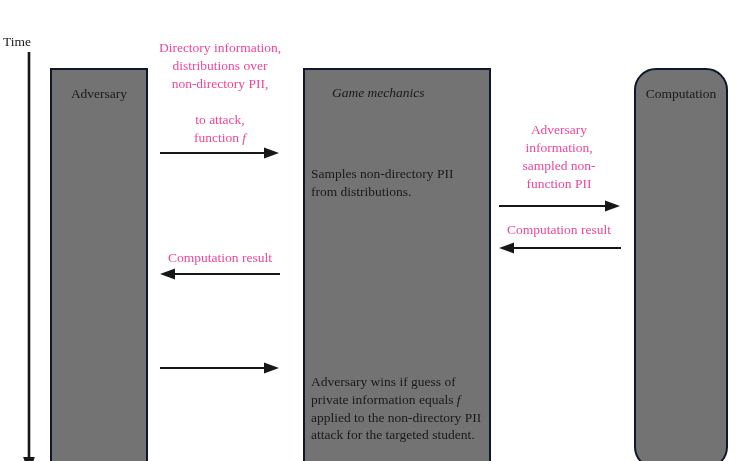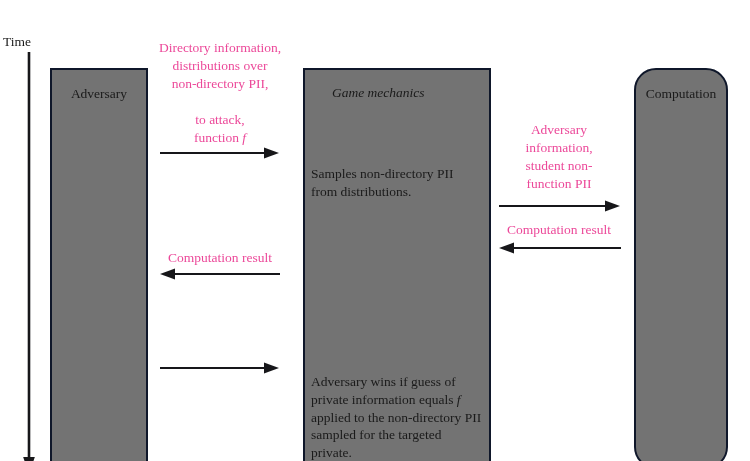--- a/index.html
+++ b/index.html
@@ -96,21 +96,21 @@
 
   <div class="lifeline-box" style="left:50px; top:36px; width:98px; height:401px;">
     <div class="lifeline-title" style="top:16px;">Adversary</div>
   </div>
 
   <div class="lifeline-box" style="left:303px; top:36px; width:188px; height:401px;">
     <div class="lifeline-title" style="top:15px; text-align:left; padding-left:27px;font-style:italic;">Game mechanics</div>
 
     <div class="box-body-text center" style="top:95px;">Samples non-directory PII from distributions.</div>
 
-    <div class="box-body-text center" style="top:303px;"><span>Adversary wins if guess of private information equals </span><span class="ital">f</span><span> applied to the non-directory PII sampled for the targeted private.</span></div>
+    <div class="box-body-text center" style="top:303px;"><span>Adversary wins if guess of private information equals </span><span class="ital">f</span><span> applied to the non-directory PII attack for the targeted student.</span></div>
   </div>
 
   <div class="lifeline-box" style="left:634px; top:36px; width:94px; height:401px;border-radius:22px;">
     <div class="lifeline-title" style="top:16px;">Computation</div>
   </div>
 
   <div class="msg-label" style="left:148px; top:7px; width:144px;">
     <span>Directory information,</span><br>
     <span>distributions over</span><br>
     <span>non-directory PII,</span><br>
@@ -121,21 +121,21 @@
   <div class="arrow" style="left:160px; top:114px; width:120px;">
     <svg width="120" height="14" viewBox="0 0 120 14" xmlns="http://www.w3.org/2000/svg">
       <line x1="0" y1="7" x2="107" y2="7" stroke="#17171a" stroke-width="2.2"></line>
       <polygon points="119,7 104,1.6 104,12.4" fill="#17171a"></polygon>
     </svg>
   </div>
 
   <div class="msg-label" style="left:494px; top:89px; width:130px;">
     <span>Adversary</span><br>
     <span>information,</span><br>
-    <span>student non-</span><br>
+    <span>sampled non-</span><br>
     <span>function PII</span>
   </div>
   <div class="arrow" style="left:499px; top:167px; width:122px;">
     <svg width="122" height="14" viewBox="0 0 122 14" xmlns="http://www.w3.org/2000/svg">
       <line x1="0" y1="7" x2="109" y2="7" stroke="#17171a" stroke-width="2.2"></line>
       <polygon points="121,7 106,1.6 106,12.4" fill="#17171a"></polygon>
     </svg>
   </div>
 
   <div class="msg-label" style="left:494px; top:189px; width:130px;">Computation result</div>

